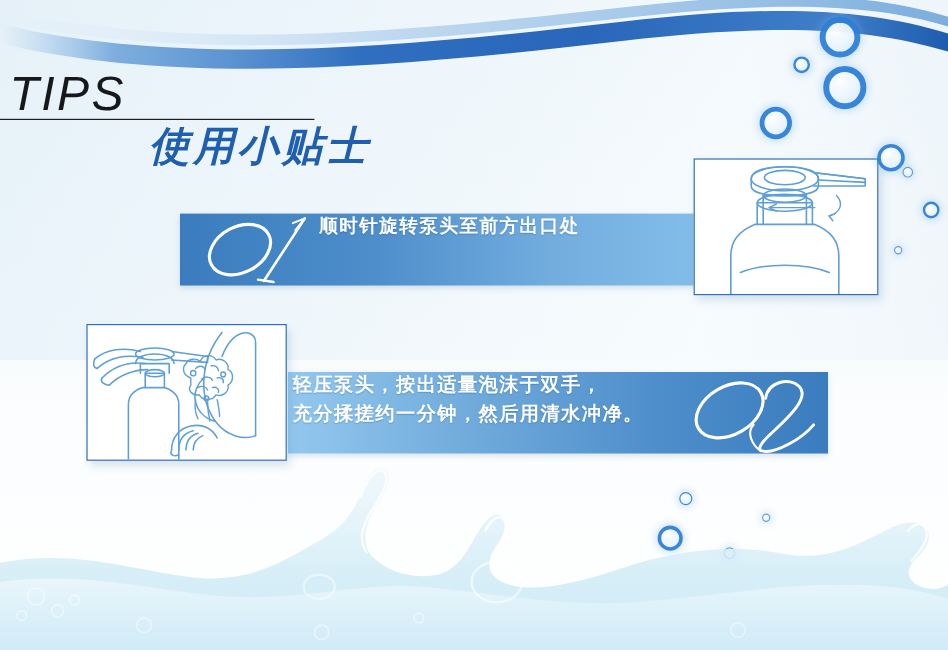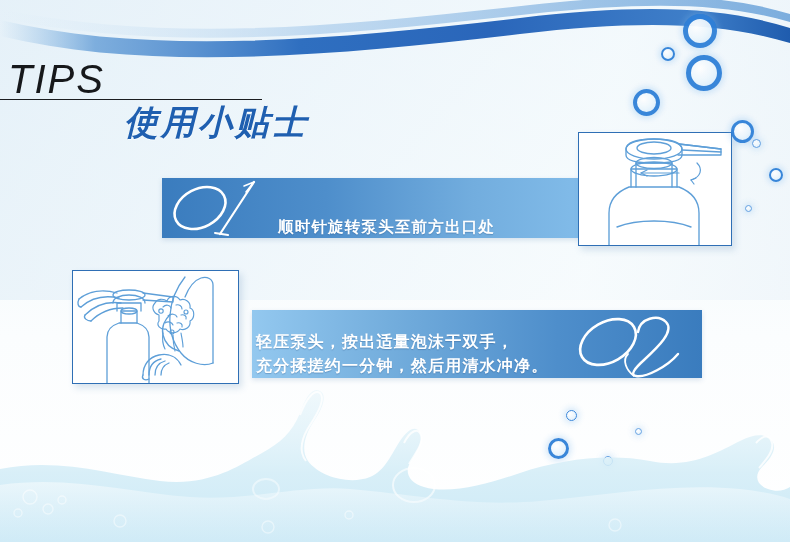--- a/index.html
+++ b/index.html
@@ -46,23 +46,22 @@
     font-family:"Liberation Sans","DejaVu Sans",sans-serif;
     font-style:italic;font-weight:bold;font-size:34px;letter-spacing:3px;
     color:#1f5fb0;line-height:40px;
     text-shadow:0 1px 0 rgba(255,255,255,.6);
     margin-left:40px;
   }
 
   
   .banner{
     position:absolute;
-    display:flex;align-items:flex-end;
+    display:flex;align-items:flex-start;
     box-shadow:0 2px 5px rgba(40,90,150,.16);
-    margin-left:12px;
   }
   .banner1{
     left:150px;top:178px;width:420px;height:60px;
     background:linear-gradient(90deg,#3a7cbe 0%,#4e8ecb 38%,#72adde 72%,#83bdea 100%);
     padding-left:10px;
   }
   .banner2{
     left:240px;top:310px;width:450px;height:68px;
     background:linear-gradient(90deg,#93c8ef 0%,#74aedd 30%,#4e8ecb 68%,#3a7cbe 100%);
   }

